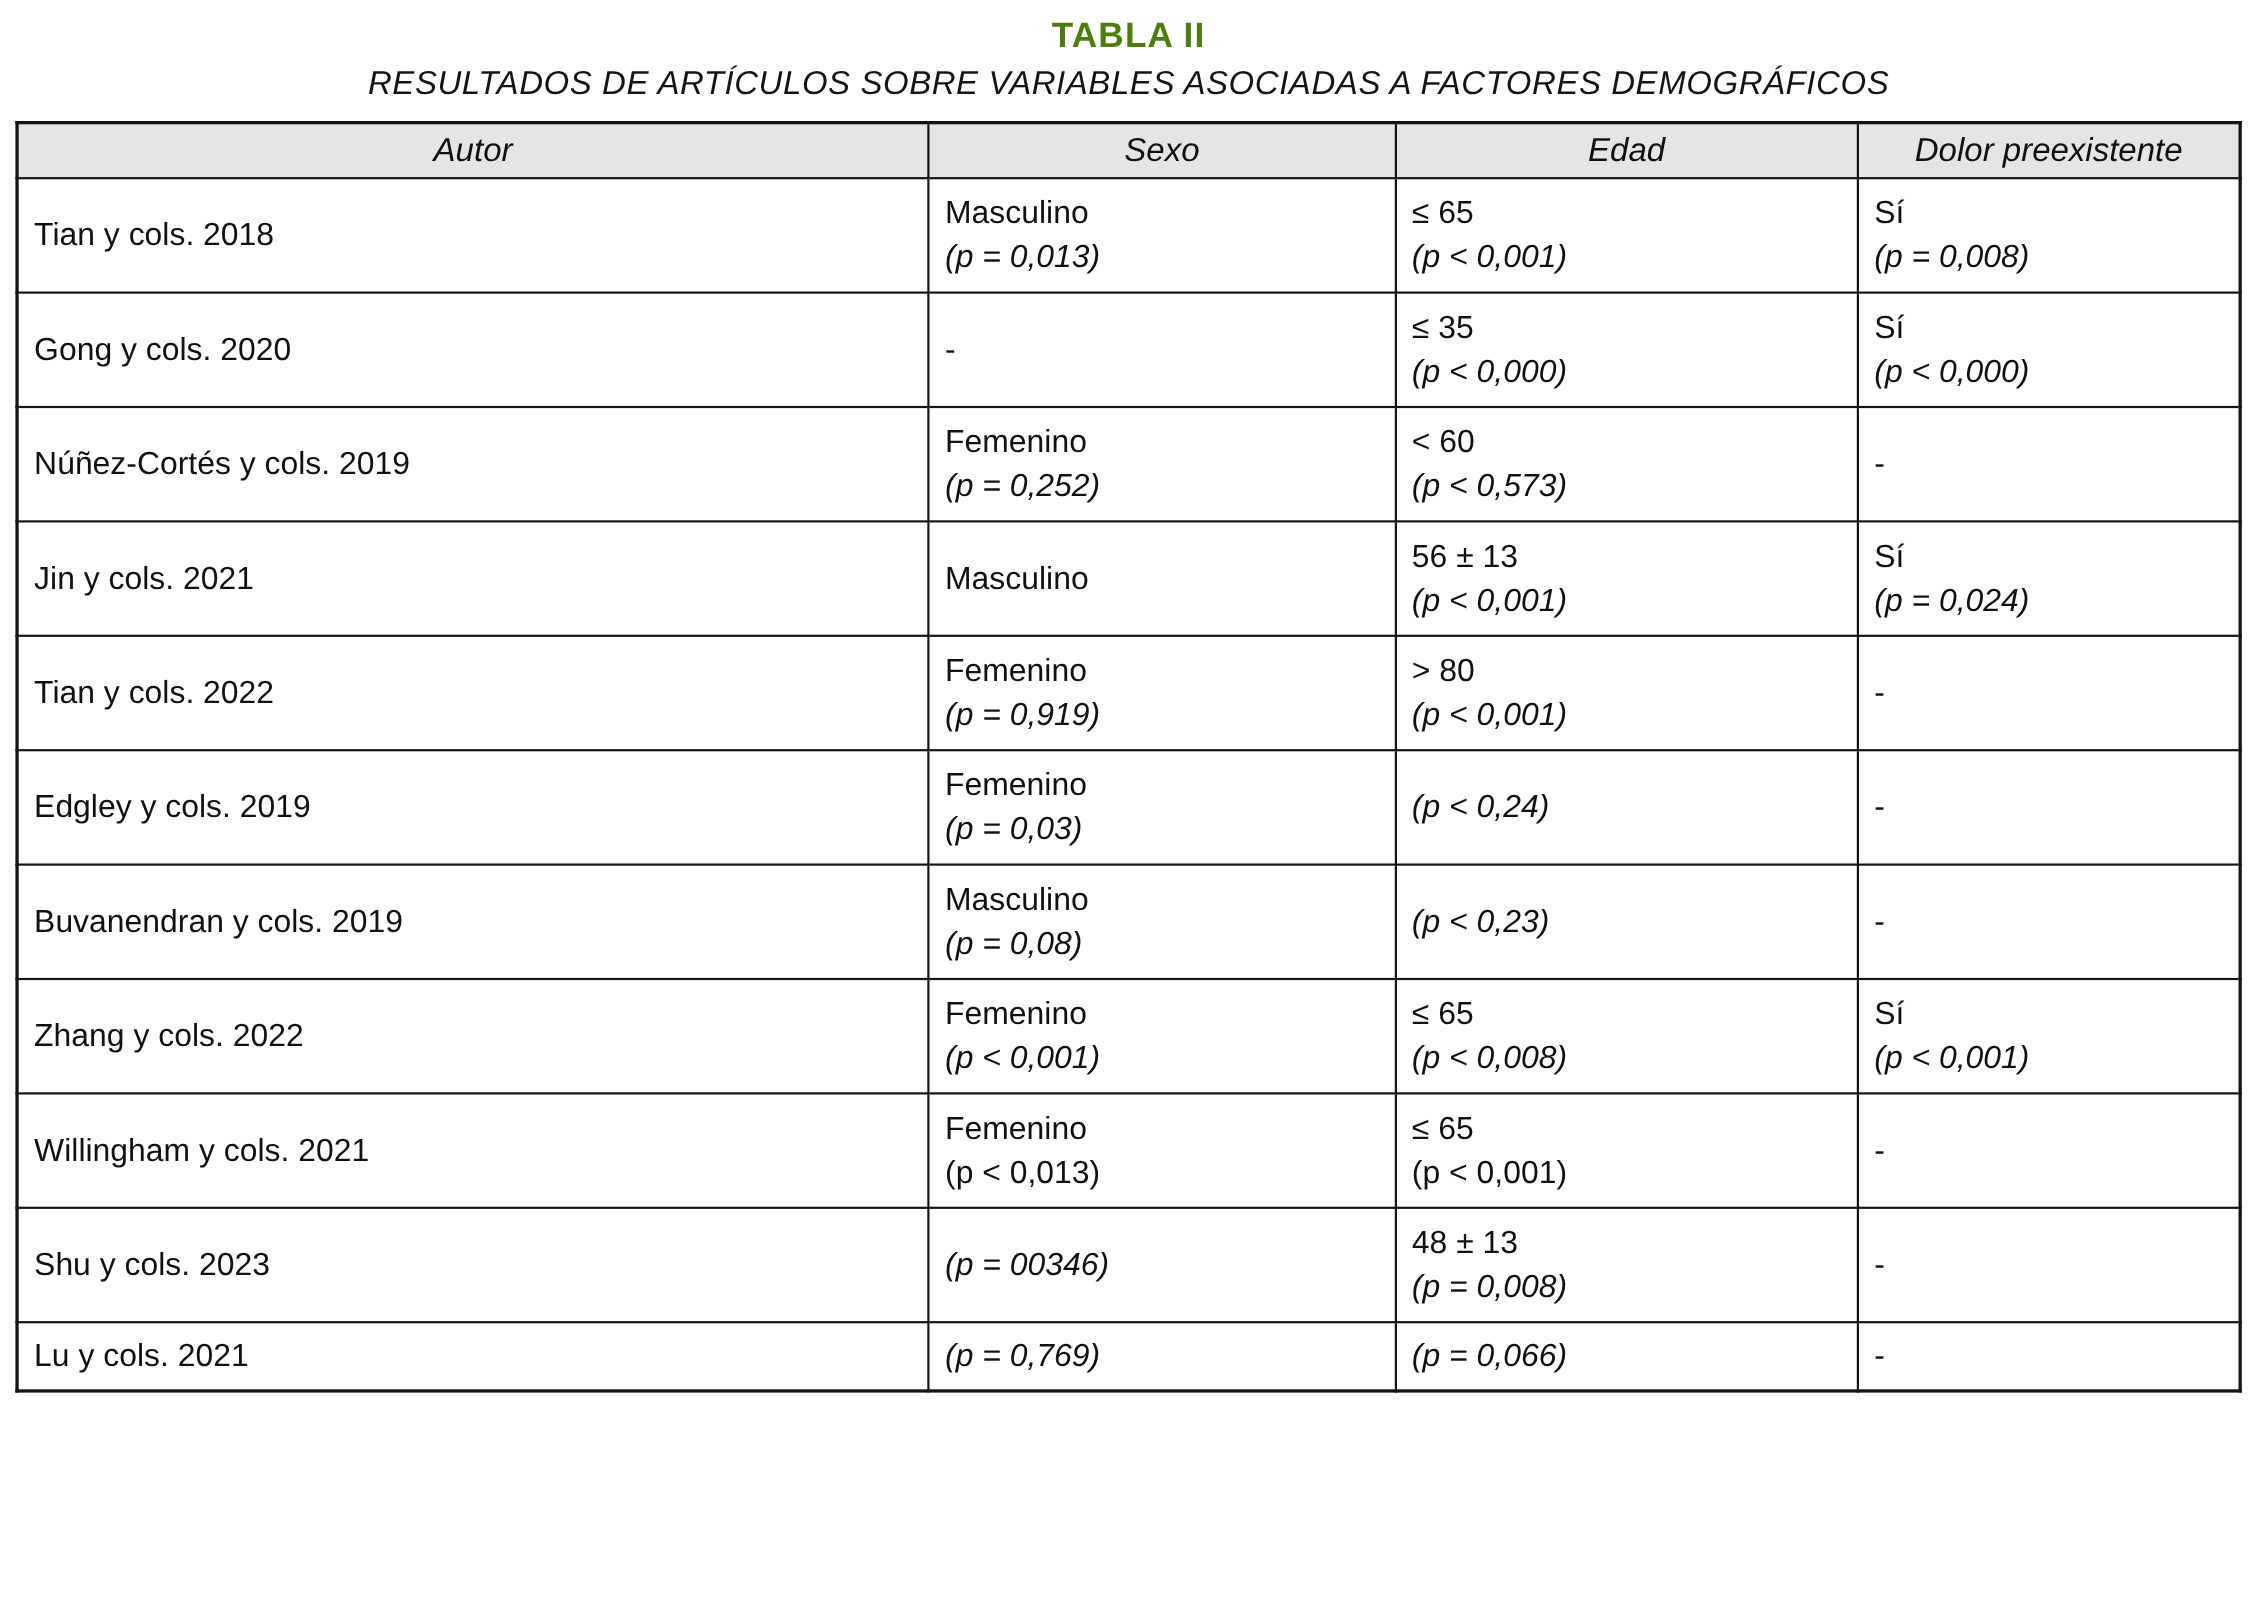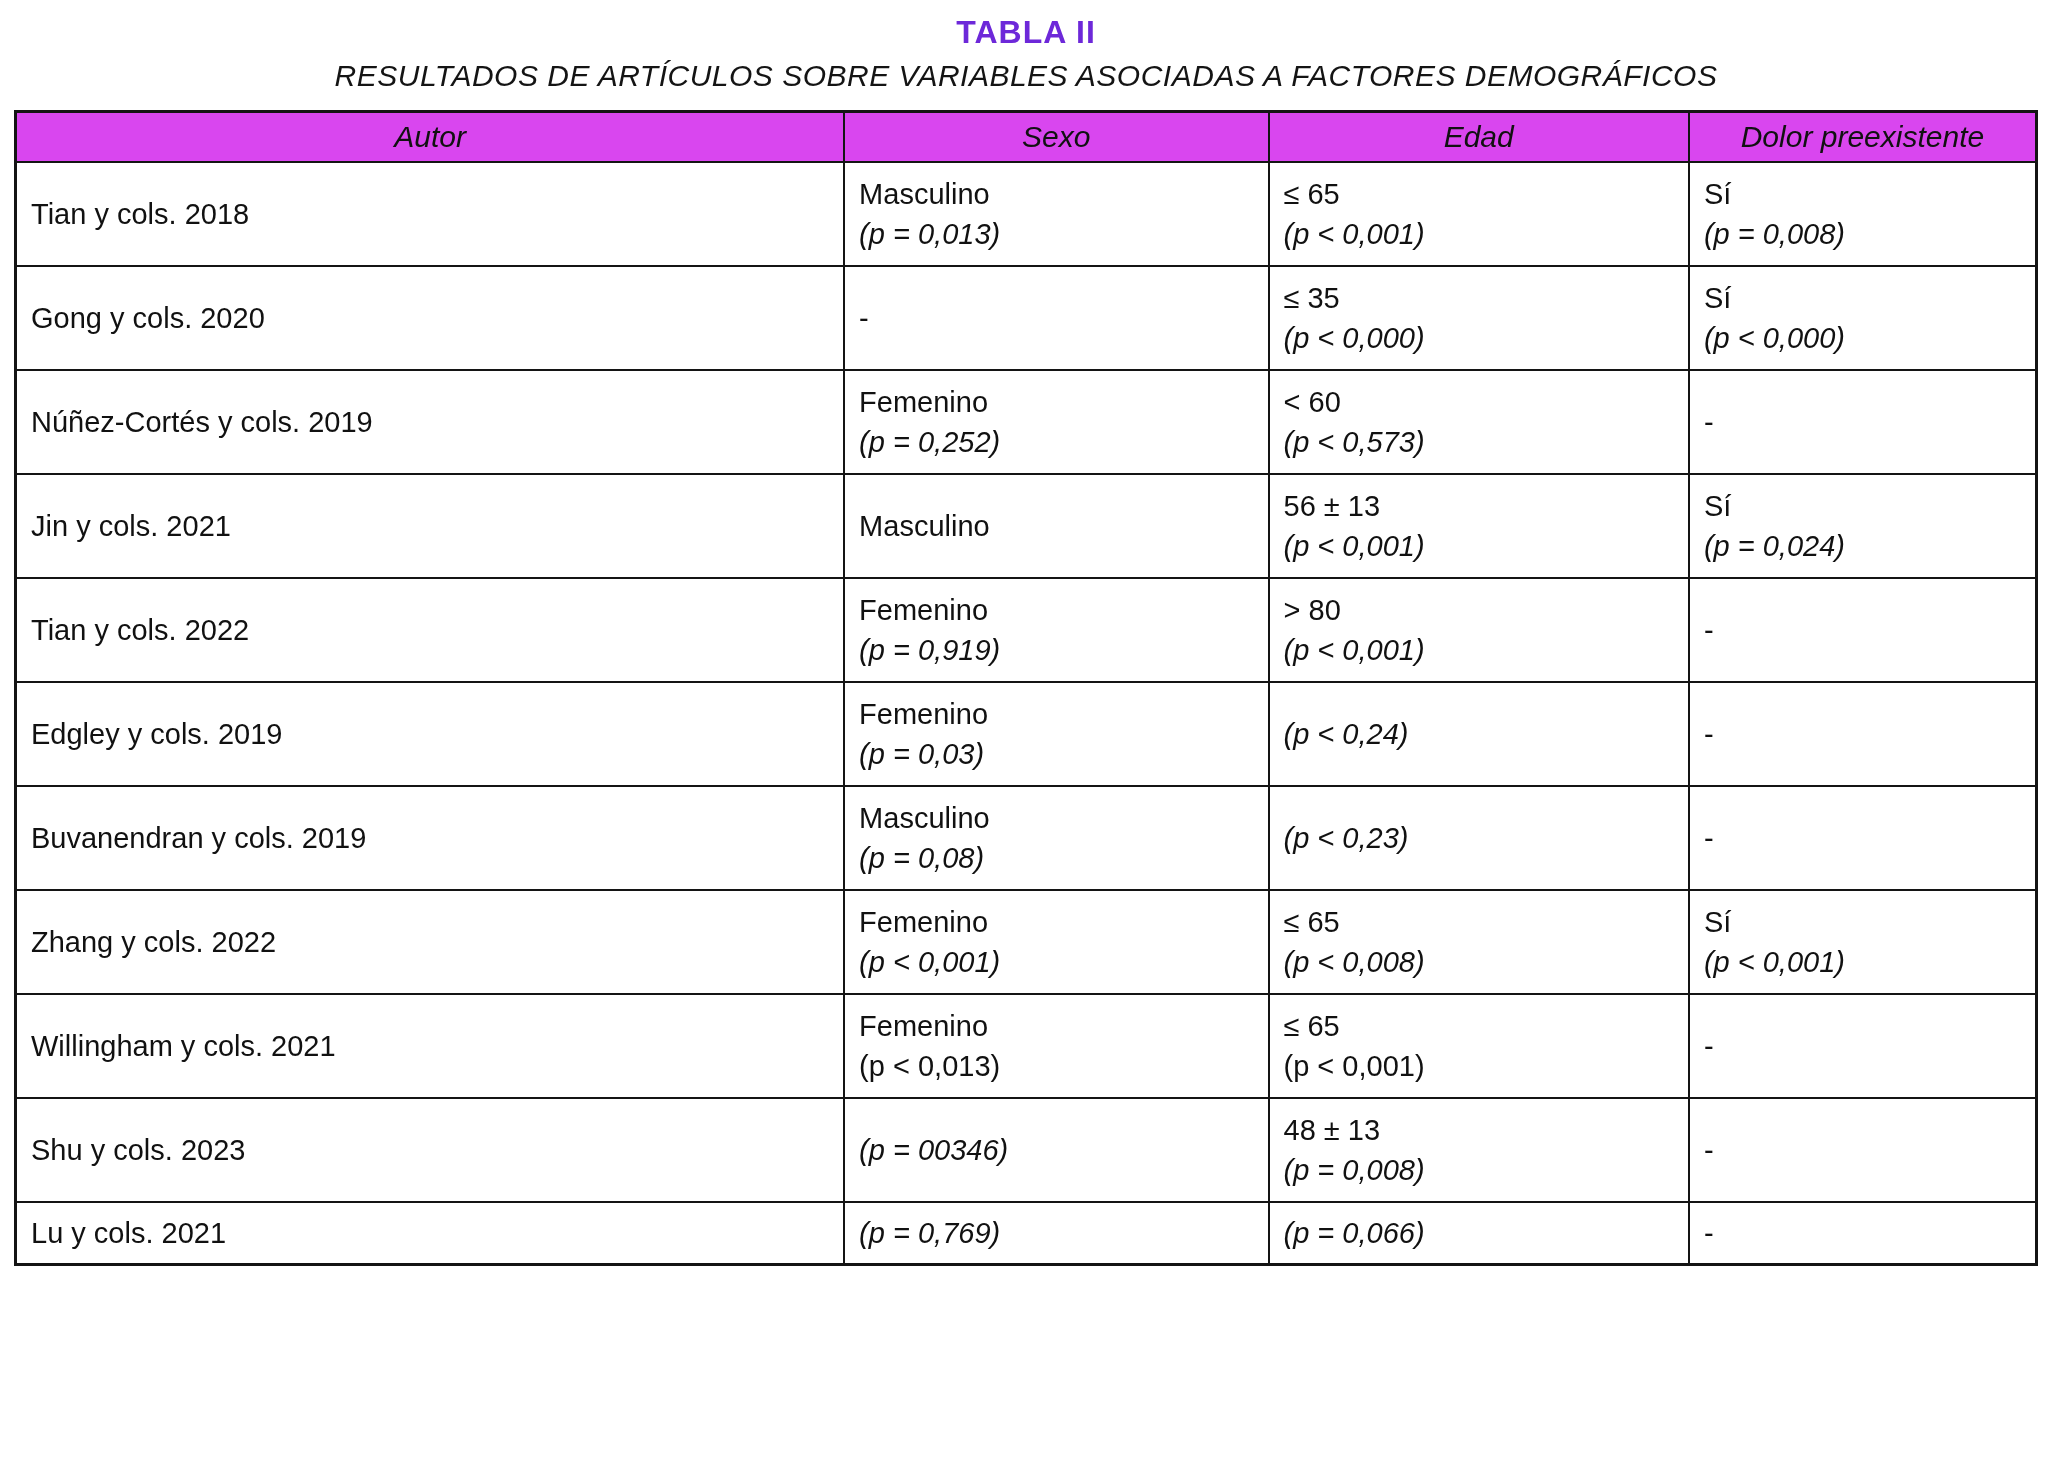--- a/index.html
+++ b/index.html
@@ -12,21 +12,21 @@
   }
   .page {
     width: 2052px;
     min-height: 1475px;
     padding: 12px 14px 10px 14px;
   }
   .title {
     text-align: center;
     font-size: 32px;
     font-weight: bold;
-    color: #6d28d9;
+    color: #4d7c0f;
     letter-spacing: 1px;
     line-height: 40px;
   }
   .subtitle {
     text-align: center;
     font-size: 30px;
     font-weight: 500;
     color: #141414;
     letter-spacing: 0.5px;
     line-height: 40px;
@@ -40,21 +40,21 @@
     table-layout: fixed;
     border: 3px solid #141414;
   }
   table.results th,
   table.results td {
     border: 2px solid #141414;
     vertical-align: middle;
     text-align: left;
   }
   table.results th {
-    background: #d946ef;
+    background: #e5e5e5;
     font-style: italic;
     font-weight: normal;
     font-size: 30px;
     text-align: center;
     padding: 7px 10px;
     height: 50px;
   }
   table.results td {
     font-size: 29px;
     padding: 10px 14px;

